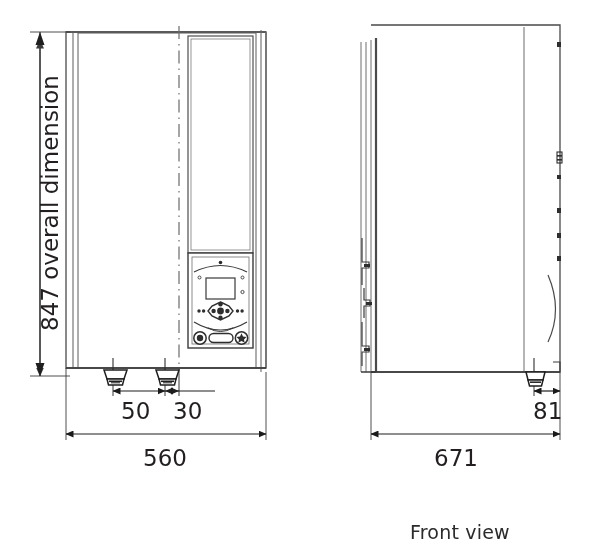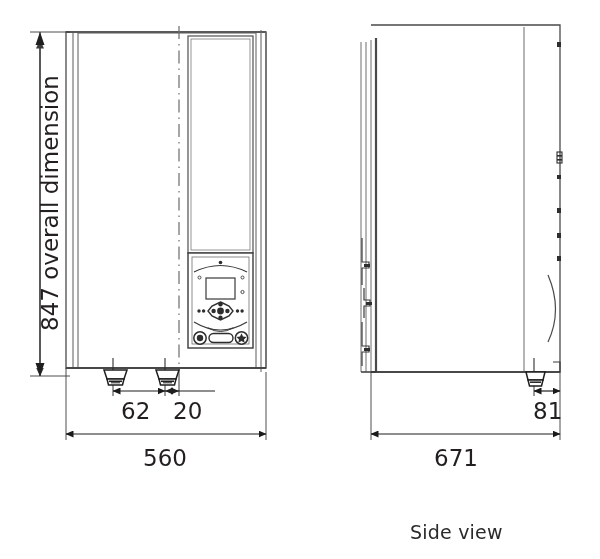--- a/index.html
+++ b/index.html
@@ -220,21 +220,21 @@
       <path d="M560,372 L560,440" stroke="#3a3a3a" stroke-width=".9" fill="none"></path>
       <path d="M371,434 L560,434" stroke="#1f1f1f" stroke-width="1.2" fill="none" marker-start="url(#ahsr)" marker-end="url(#ahs)"></path>
 
       <path d="M534,386 L534,396" stroke="#1f1f1f" stroke-width=".9" fill="none"></path>
       <path d="M534,391 L560,391" stroke="#1f1f1f" stroke-width="1.2" fill="none" marker-start="url(#ahsr)" marker-end="url(#ahs)"></path>
     </g>
 
   </svg>
 
   <div id="d847">847 overall dimension</div>
-  <div class="dimtxt" id="d98">62</div>
-  <div class="dimtxt" id="d30">20</div>
+  <div class="dimtxt" id="d98">50</div>
+  <div class="dimtxt" id="d30">30</div>
   <div class="dimtxt" id="d450">560</div>
   <div class="dimtxt" id="d493">671</div>
   <div class="dimtxt" id="d81">81</div>
 
-  <div class="cap" id="cap-side">Side view</div>
+  <div class="cap" id="cap-side">Front view</div>
 
 </div>
 
 </body></html>

